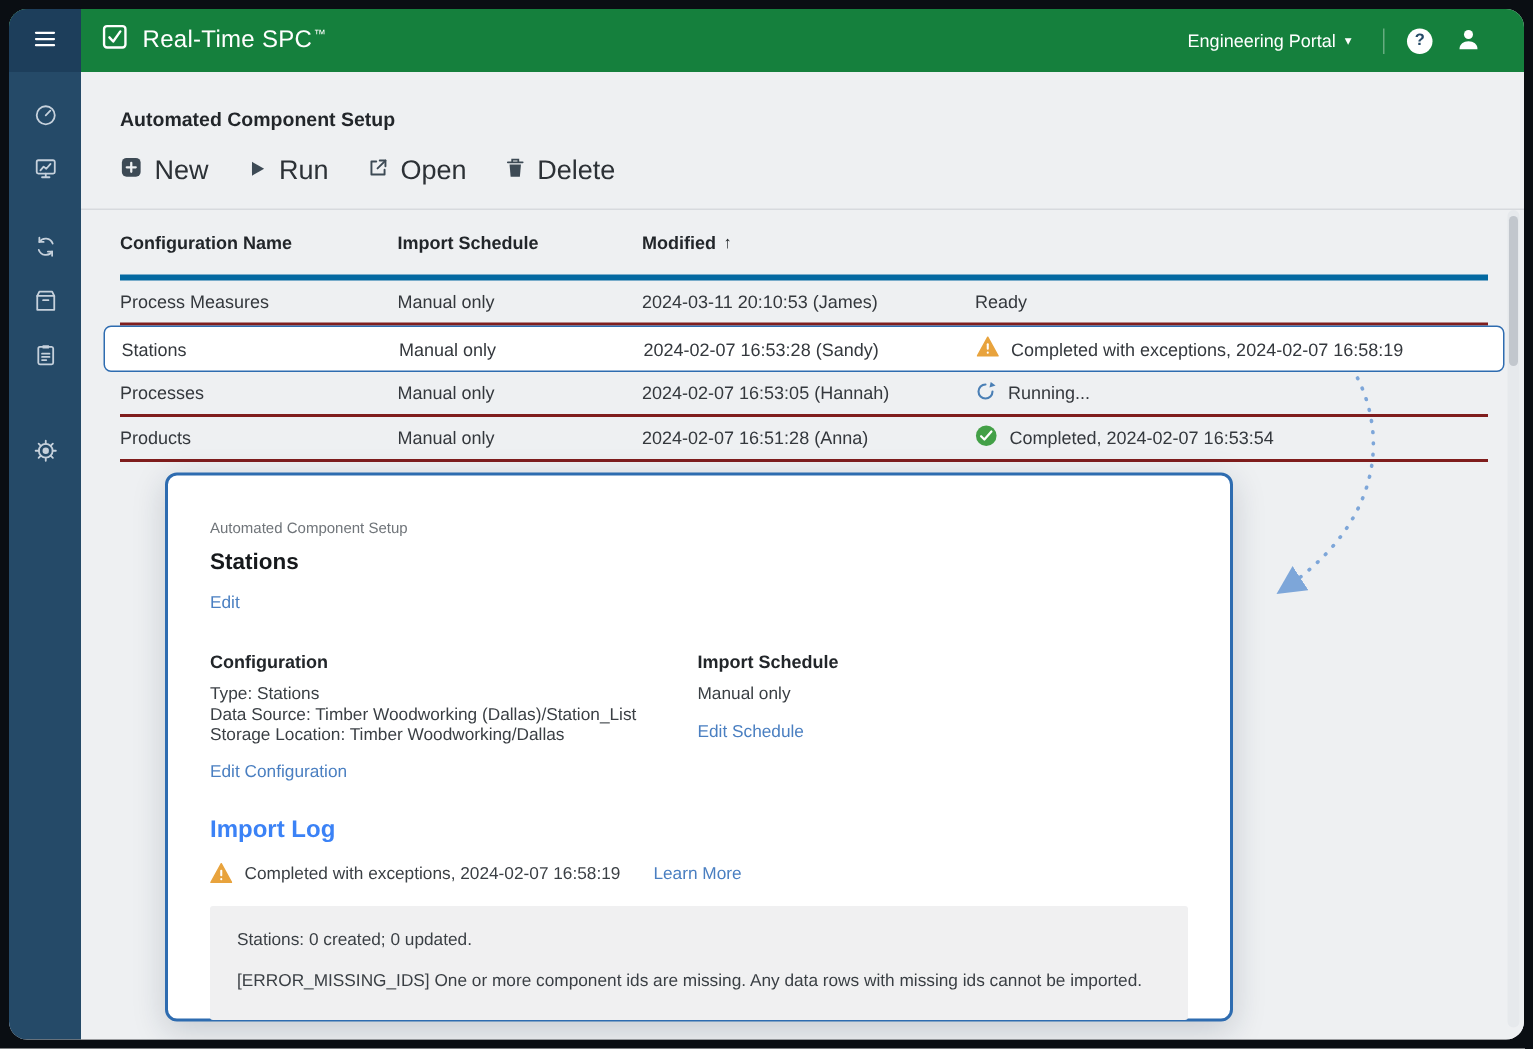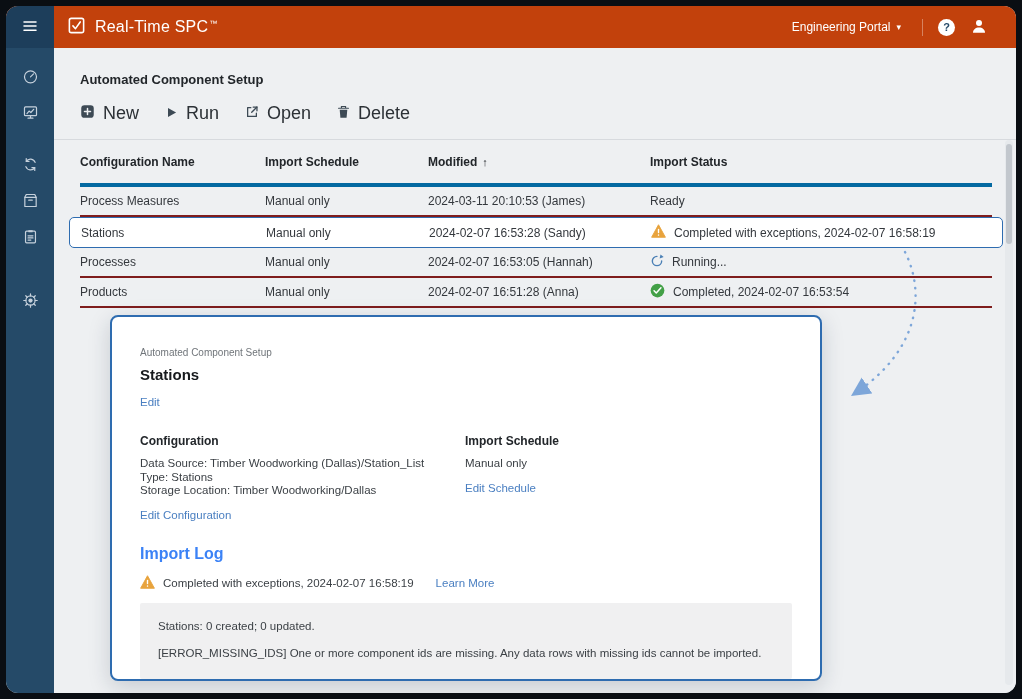--- a/index.html
+++ b/index.html
@@ -13,21 +13,21 @@
   }
   .frame {
     position:absolute; left:6px; top:6px;
     width:1010px; height:687px;
     border-radius:12px;
     background:#eef0f2;
     overflow:hidden;
   }
   
   .topbar {
-    height:42px; background:#c2410c;
+    height:42px; background:#15803d;
     display:flex; align-items:center;
     color:#fff;
   }
   .hamburger {
     width:48px; height:42px; background:#1d3e5b;
     border:none; display:flex; align-items:center; justify-content:center;
     cursor:pointer; flex:0 0 auto;
   }
   .brand { display:flex; align-items:center; gap:9px; margin-left:13px; }
   .brand-title { font-size:16px; font-weight:500; letter-spacing:.2px; color:#fff; }
@@ -287,23 +287,20 @@
           <div class="th">
               <span>Configuration Name</span>
             </div>
           <div class="th">
               <span>Import Schedule</span>
             </div>
           <div class="th">
             <span>Modified</span>
             <span class="sort-arrow">↑</span>
           </div>
-          <div class="th">
-              <span>Import Status</span>
-            </div>
         </div>
 
         <div class="trow">
           <div class="cell">Process Measures</div>
           <div class="cell">Manual only</div>
           <div class="cell">2024-03-11 20:10:53 (James)</div>
           <div class="cell status">
             <span>Ready</span>
           </div>
         </div>
@@ -362,22 +359,22 @@
   </div>
 
   <section class="popup">
     <div class="crumb">Automated Component Setup</div>
     <h2 class="detail-title">Stations</h2>
     <a class="link edit-link">Edit</a>
 
     <div class="detail-cols">
       <div class="col-left">
         <h3 class="sec-heading">Configuration</h3>
+        <p class="info-line">Type: Stations</p>
         <p class="info-line">Data Source: Timber Woodworking (Dallas)/Station_List</p>
-        <p class="info-line">Type: Stations</p>
         <p class="info-line">Storage Location: Timber Woodworking/Dallas</p>
         <a class="link sec-link">Edit Configuration</a>
       </div>
       <div class="col-right">
         <h3 class="sec-heading">Import Schedule</h3>
         <p class="info-line">Manual only</p>
         <a class="link sec-link">Edit Schedule</a>
       </div>
     </div>
 

